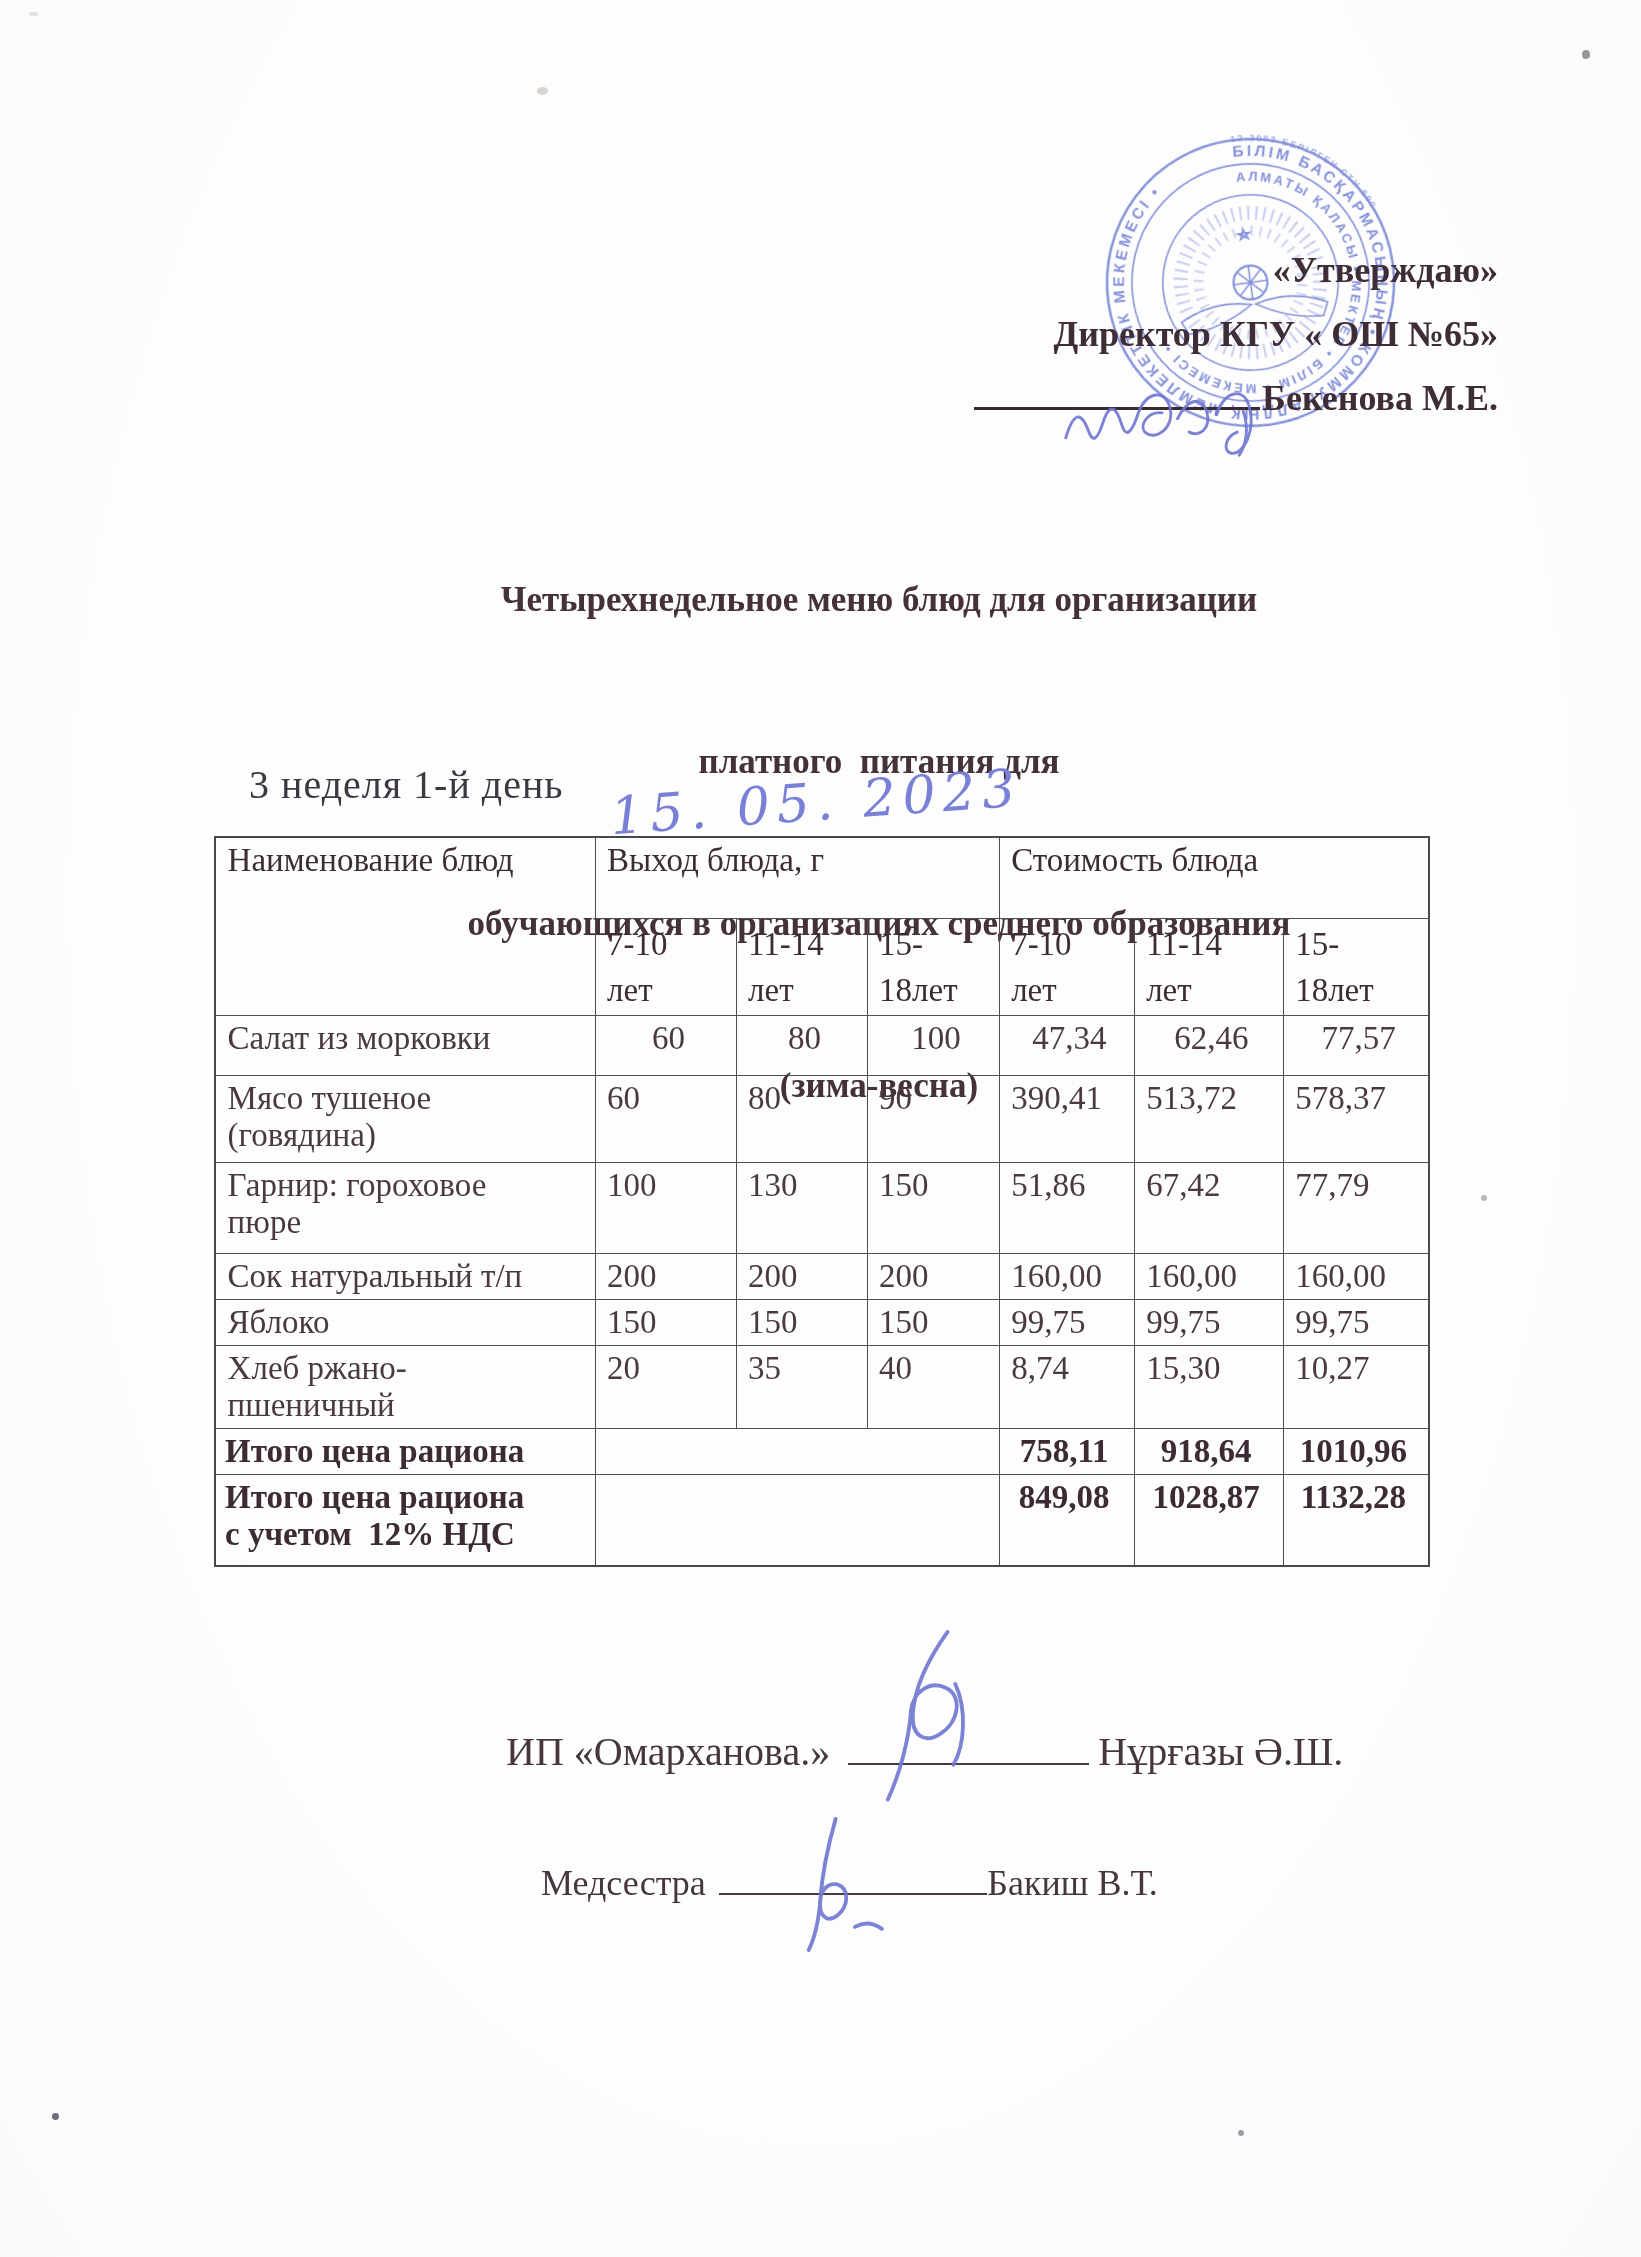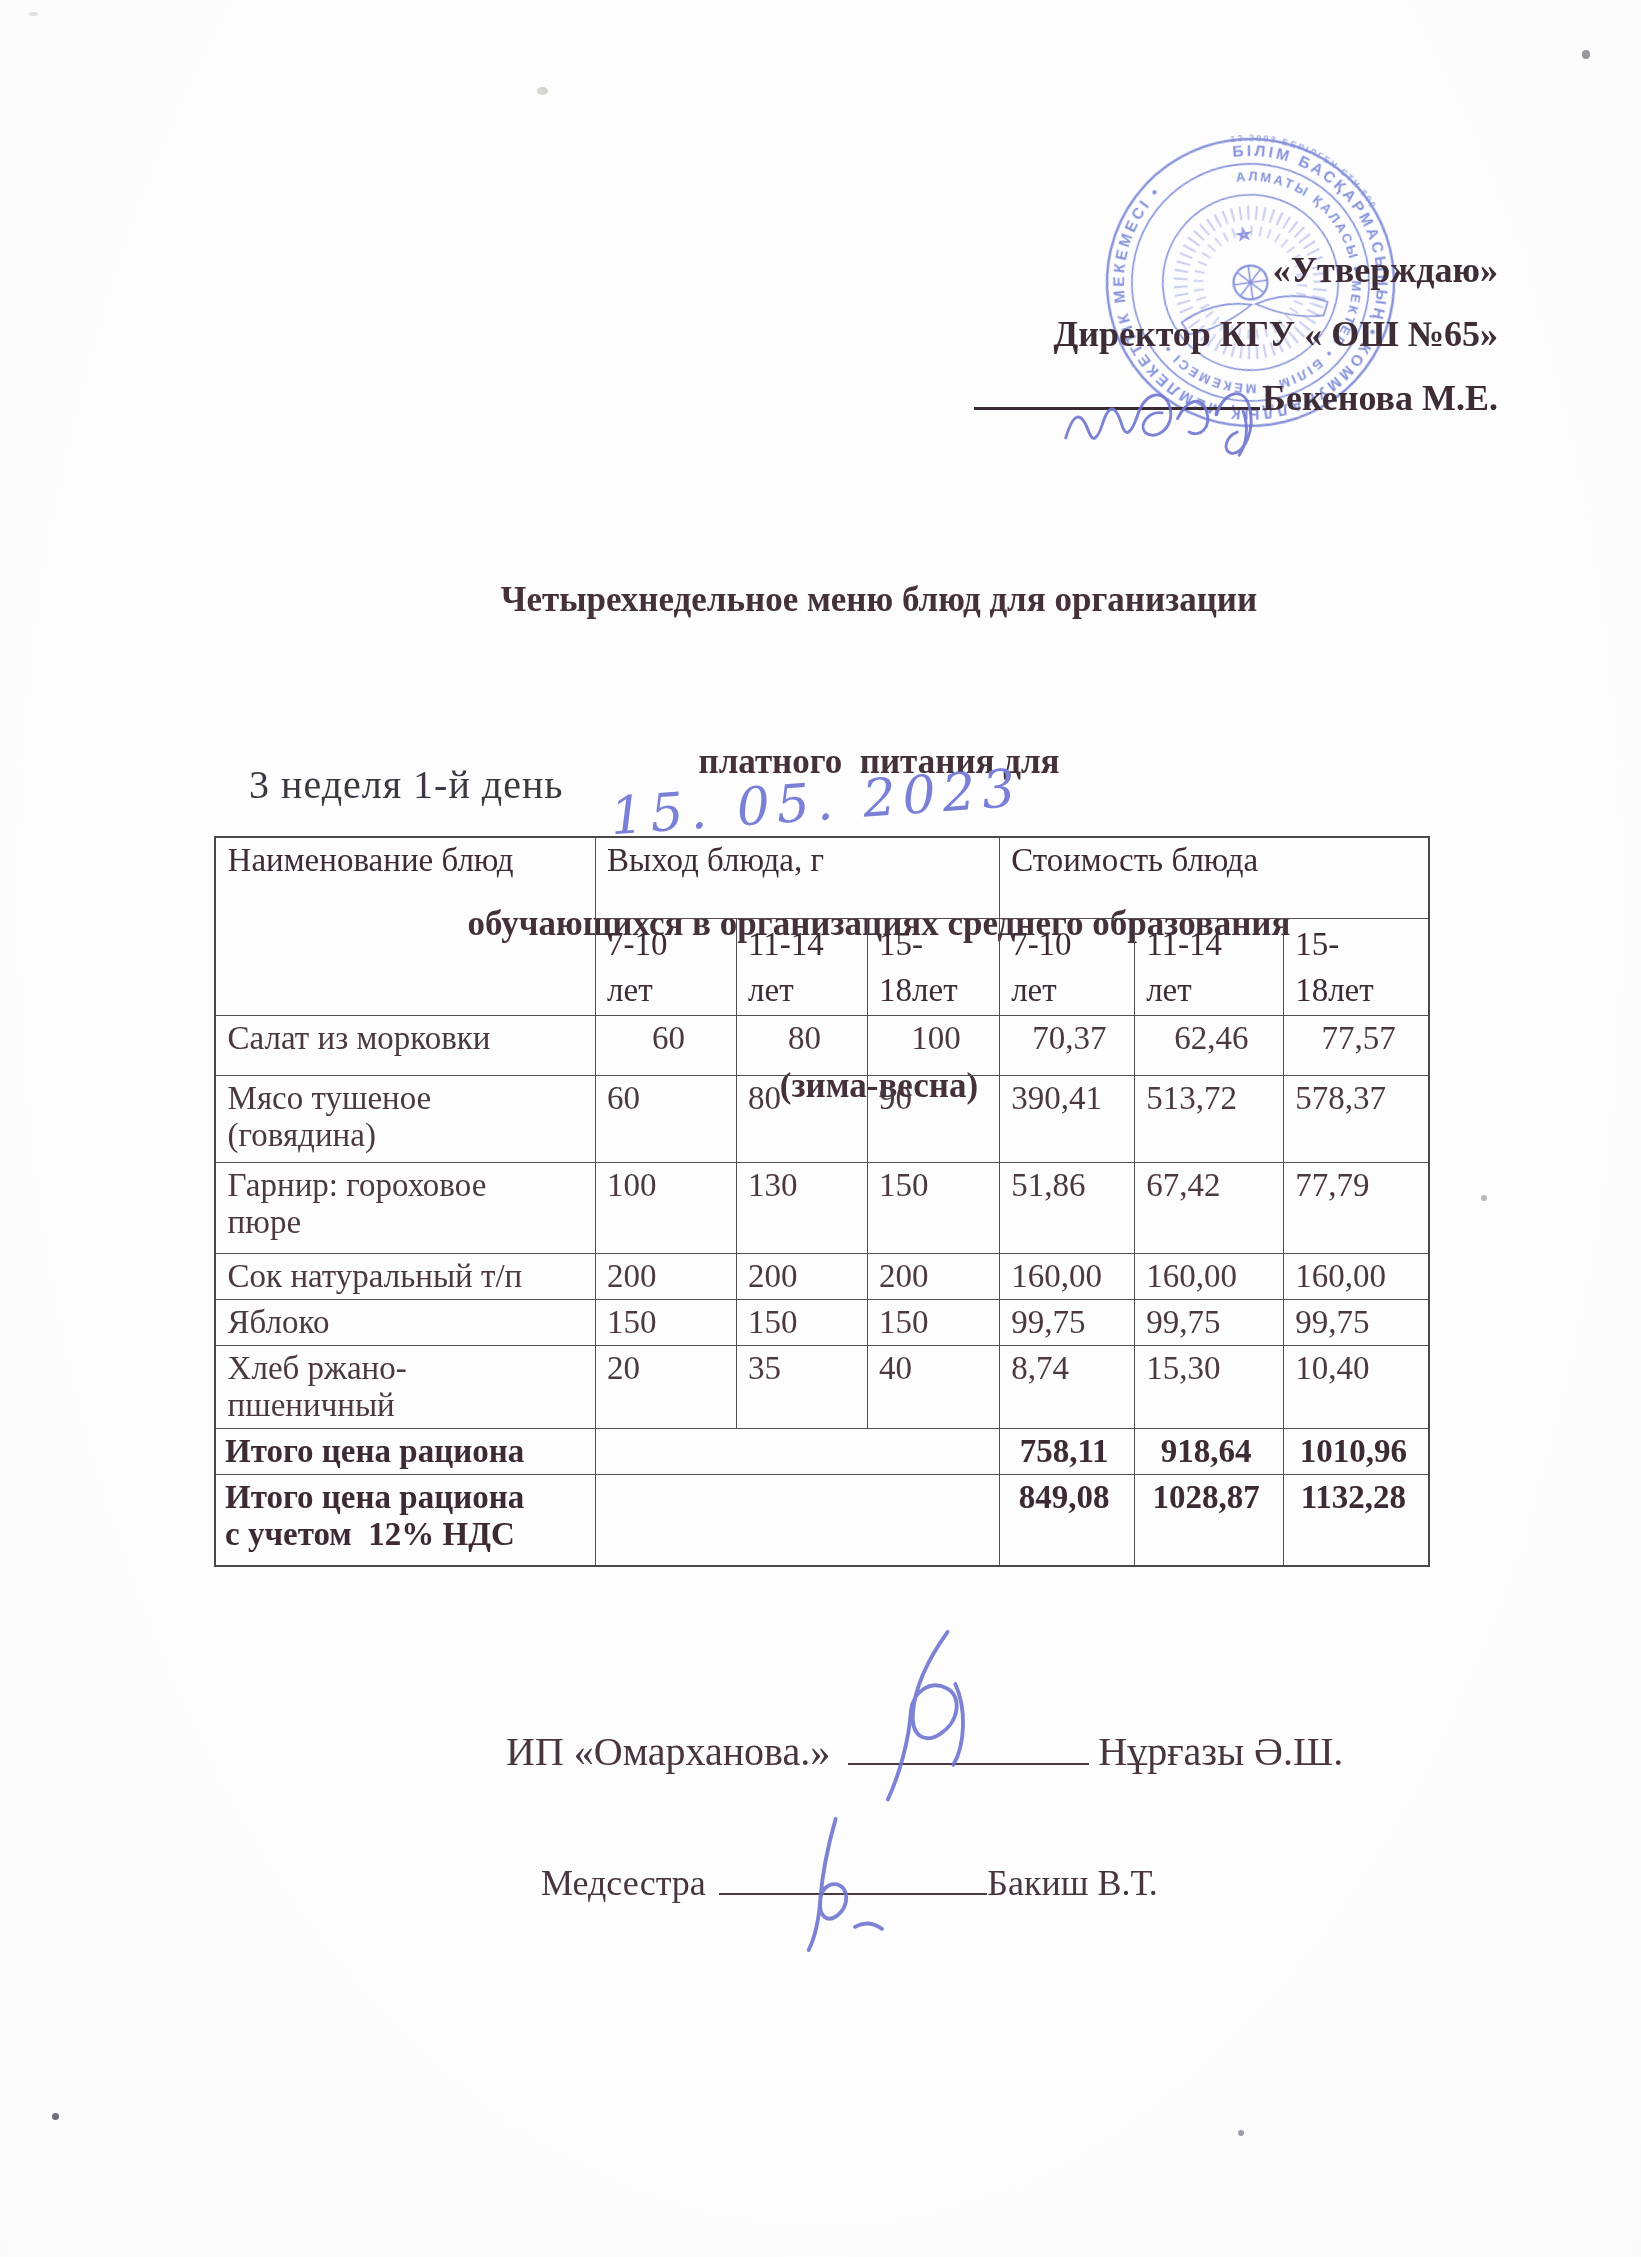--- a/index.html
+++ b/index.html
@@ -193,21 +193,21 @@
         <th class="age-h">11-14
 лет</th>
         <th class="age-h">15-
 18лет</th>
       </tr>
       <tr class="r1">
         <td class="dish">Салат из морковки</td>
         <td class="num c">60</td>
         <td class="num c">80</td>
         <td class="num c">100</td>
-        <td class="num c">70,37</td>
+        <td class="num c">47,34</td>
         <td class="num c">62,46</td>
         <td class="num c">77,57</td>
       </tr>
       <tr class="r2">
         <td class="dish">Мясо тушеное
 (говядина)</td>
         <td class="num">60</td>
         <td class="num">80</td>
         <td class="num">90</td>
         <td class="num">390,41</td>
@@ -243,21 +243,21 @@
         <td class="num">99,75</td>
       </tr>
       <tr class="r6">
         <td class="dish">Хлеб ржано-
 пшеничный</td>
         <td class="num">20</td>
         <td class="num">35</td>
         <td class="num">40</td>
         <td class="num">8,74</td>
         <td class="num">15,30</td>
-        <td class="num">10,40</td>
+        <td class="num">10,27</td>
       </tr>
       <tr class="t1">
         <td class="dish">Итого цена рациона</td>
         <td colspan="3"></td>
         <td class="num">758,11</td>
         <td class="num">918,64</td>
         <td class="num">1010,96</td>
       </tr>
       <tr class="t2">
         <td class="dish">Итого цена рациона

